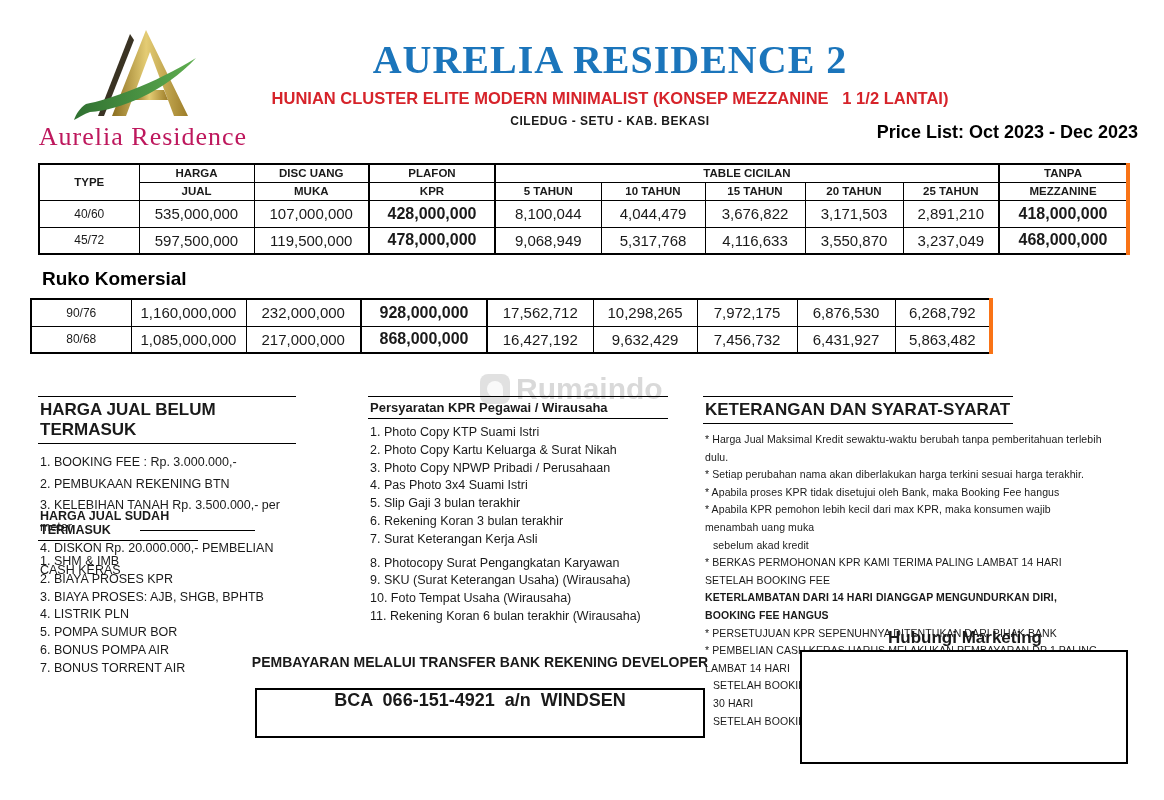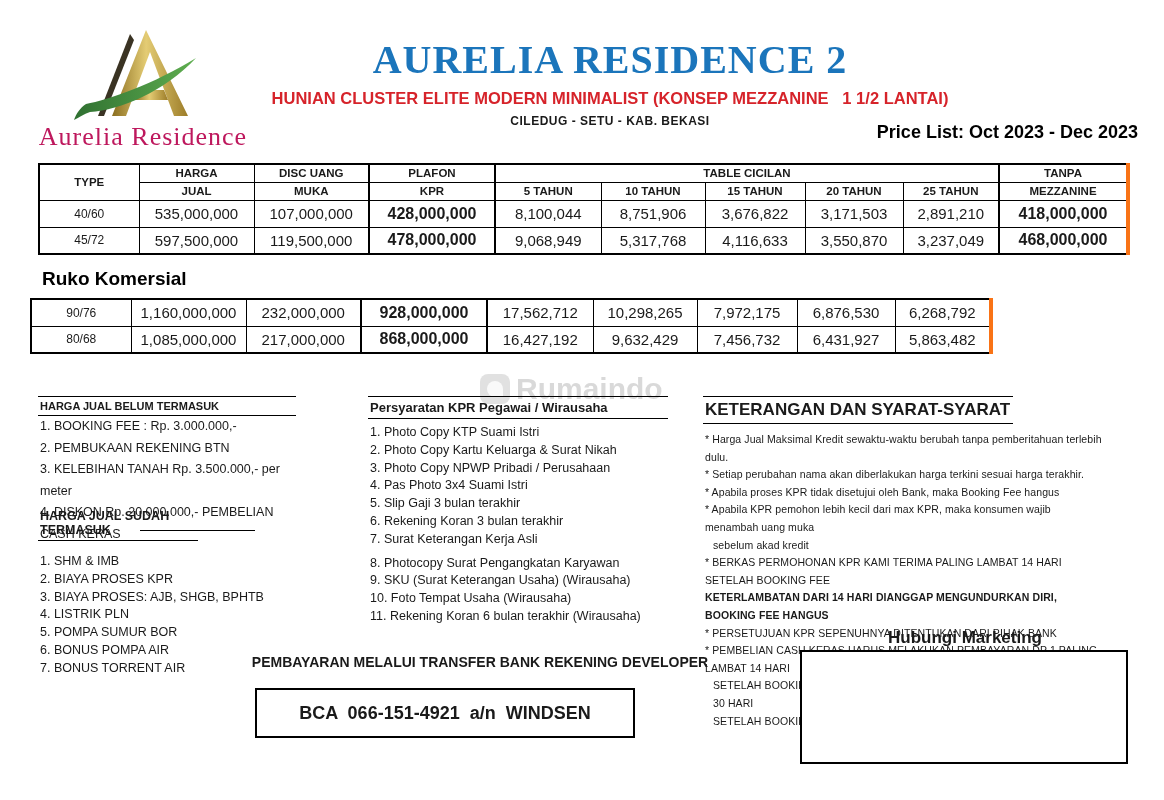--- a/index.html
+++ b/index.html
@@ -42,42 +42,42 @@
 
   .ruko-title { position:absolute; left:42px; top:268px; font-weight:bold; font-size:19px; color:#000; }
 
   
   .list-col { position:absolute; }
   .list-header { font-weight:bold; border-top:1.5px solid #000; border-bottom:1.5px solid #000; padding:3px 0 3px 2px; }
   .list-item { padding-left:2px; }
 
   #list-belum { left:38px; top:396px; width:258px; font-size:12.5px; }
   #list-belum .list-item { line-height:21.5px; }
-  #list-belum .list-header { font-size:11px; margin-bottom:0; }
+  #list-belum .list-header { font-size:17px; margin-bottom:8px; }
 
   #list-sudah { left:38px; top:506px; width:258px; font-size:12.5px; }
   #list-sudah .list-header { border-top:none; border-bottom:1.5px solid #000; width:160px; font-size:12.5px; margin-bottom:12px; }
   #list-sudah .list-item { line-height:17.8px; }
   .stray-line { position:absolute; left:102px; top:24px; width:115px; border-top:1.5px solid #000; }
 
   #list-persyaratan { left:368px; top:396px; width:300px; font-size:12.5px; }
   #list-persyaratan .list-header { font-size:13px; margin-bottom:5px; }
   #list-persyaratan .list-item { line-height:17.8px; }
   #list-persyaratan .gap-before { margin-top:6px; }
 
   #list-keterangan { left:703px; top:396px; width:400px; font-size:10.5px; }
   #list-keterangan .list-header { font-size:17px; width:310px; margin-bottom:7px; }
   #list-keterangan .list-item { line-height:17.6px; letter-spacing:0.1px; }
   #list-keterangan .indent { padding-left:10px; }
   #list-keterangan .bold { font-weight:bold; }
 
   
   .payment-title { position:absolute; left:230px; top:654px; width:500px; text-align:center; font-weight:bold; font-size:14px; }
-  .bank-box { position:absolute; left:255px; top:688px; width:380px; height:50px; border:2px solid #000;
-              display:flex; align-items:center; justify-content:center; font-weight:bold; font-size:18px; white-space:pre; }
+  .bank-box { position:absolute; left:255px; top:688px; width:450px; height:50px; border:2px solid #000;
+              display:flex; justify-content:center; font-weight:bold; font-size:18px; white-space:pre; }
   .marketing-title { position:absolute; left:800px; top:628px; width:330px; text-align:center; font-weight:bold; font-size:17px; }
   .marketing-box { position:absolute; left:800px; top:650px; width:328px; height:114px; border:2px solid #000; background:#fff; }
 
   
   .watermark { position:absolute; left:480px; top:372px; display:flex; align-items:center; gap:6px;
                color:rgba(120,120,120,0.28); font-size:30px; font-weight:bold; pointer-events:none; }
   .watermark-icon { width:30px; height:30px; border-radius:8px; background:rgba(120,120,120,0.22);
                     display:inline-block; position:relative; }
   .watermark-icon::after { content:""; position:absolute; left:7px; top:7px; width:16px; height:16px;
                     border-radius:50% 50% 0 50%; background:#fff; opacity:0.8; }
@@ -156,21 +156,21 @@
       <td>20 TAHUN</td>
       <td>25 TAHUN</td>
       <td class="b-thick-l b-outer-r">MEZZANINE</td>
     </tr>
     <tr class="row-data">
       <td class="cell-type b-outer-l">40/60</td>
       <td>535,000,000</td>
       <td class="b-thick-r">107,000,000</td>
       <td class="cell-plafon b-thick-r">428,000,000</td>
       <td>8,100,044</td>
-      <td>8,751,906</td>
+      <td>4,044,479</td>
       <td>3,676,822</td>
       <td>3,171,503</td>
       <td>2,891,210</td>
       <td class="cell-mezz b-thick-l b-outer-r">418,000,000</td>
     </tr>
     <tr class="row-data">
       <td class="cell-type b-outer-l b-outer-b">45/72</td>
       <td class="b-outer-b">597,500,000</td>
       <td class="b-thick-r b-outer-b">119,500,000</td>
       <td class="cell-plafon b-thick-r b-outer-b">478,000,000</td>

